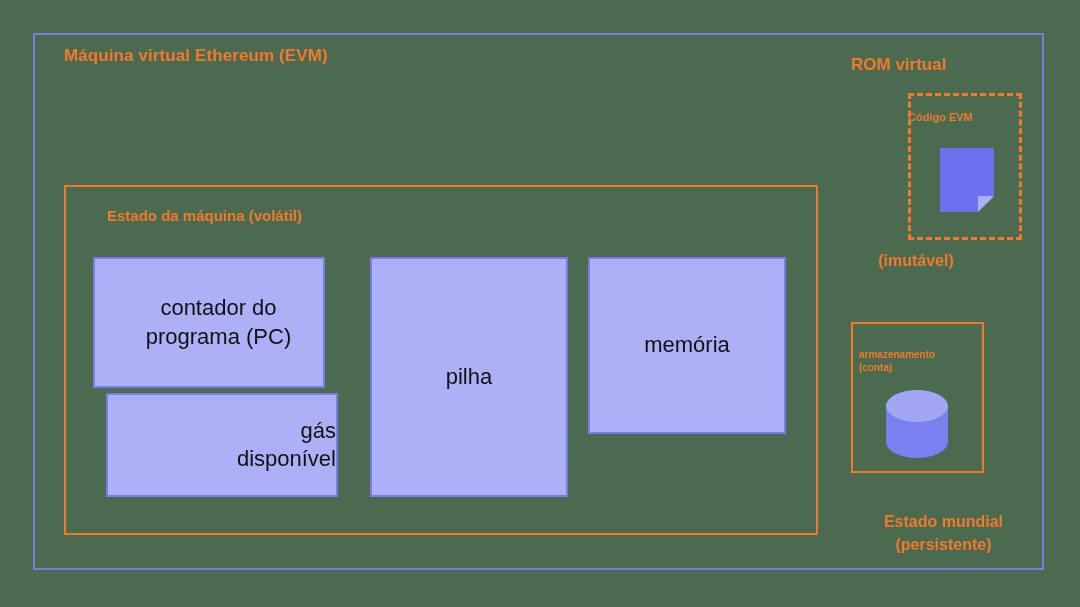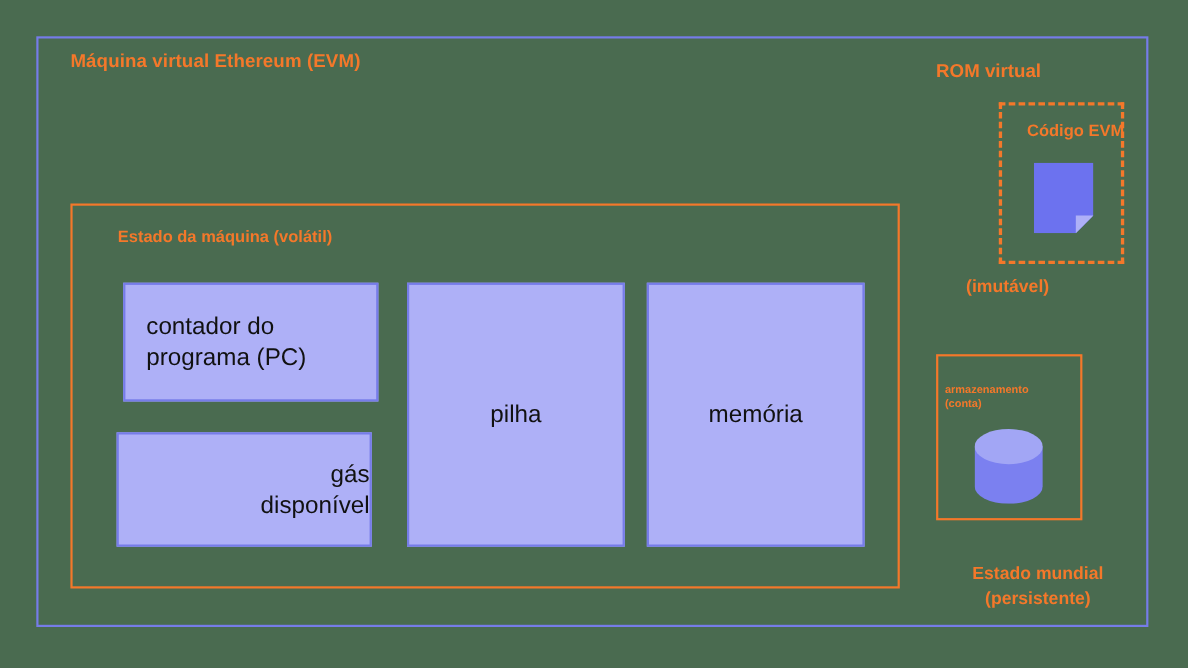--- a/index.html
+++ b/index.html
@@ -77,24 +77,24 @@
     padding-left: 19px;
     text-align: left;
   }
   .comp-box.center-text {
     display: flex;
     align-items: center;
     justify-content: center;
     text-align: center;
   }
 
-  #box-pc    { left: 112px; top: 257px; width: 232px; height: 108px; }
+  #box-pc    { left: 93px; top: 257px; width: 232px; height: 131px; text-align: center; }
   #box-gas   { left: 106px; top: 393px; width: 232px; height: 104px; text-align: right; }
   #box-stack { left: 370px; top: 257px; width: 198px; height: 240px; }
-  #box-mem   { left: 588px; top: 257px; width: 198px; height: 240px; }
+  #box-mem   { left: 588px; top: 257px; width: 198px; height: 177px; }
 
   .comp-box .line { display: block; white-space: nowrap; }
 
   
   #rom-title {
     position: absolute;
     left: 851px;
     top: 55px;
     width: 222px;
     text-align: left;
@@ -110,22 +110,22 @@
     width: 114px;
     height: 147px;
     border: 3px dashed #f4782a;
     box-sizing: border-box;
   }
   #rom-code-label {
     position: absolute;
     left: 908px;
     top: 111px;
     width: 114px;
-    text-align: right;
-    font-size: 15px;
+    text-align: left;
+    font-size: 11px;
     font-weight: bold;
     color: #f4782a;
     white-space: nowrap;
   }
   #doc-icon {
     position: absolute;
     left: 940px;
     top: 148px;
     width: 54px;
     height: 64px;

